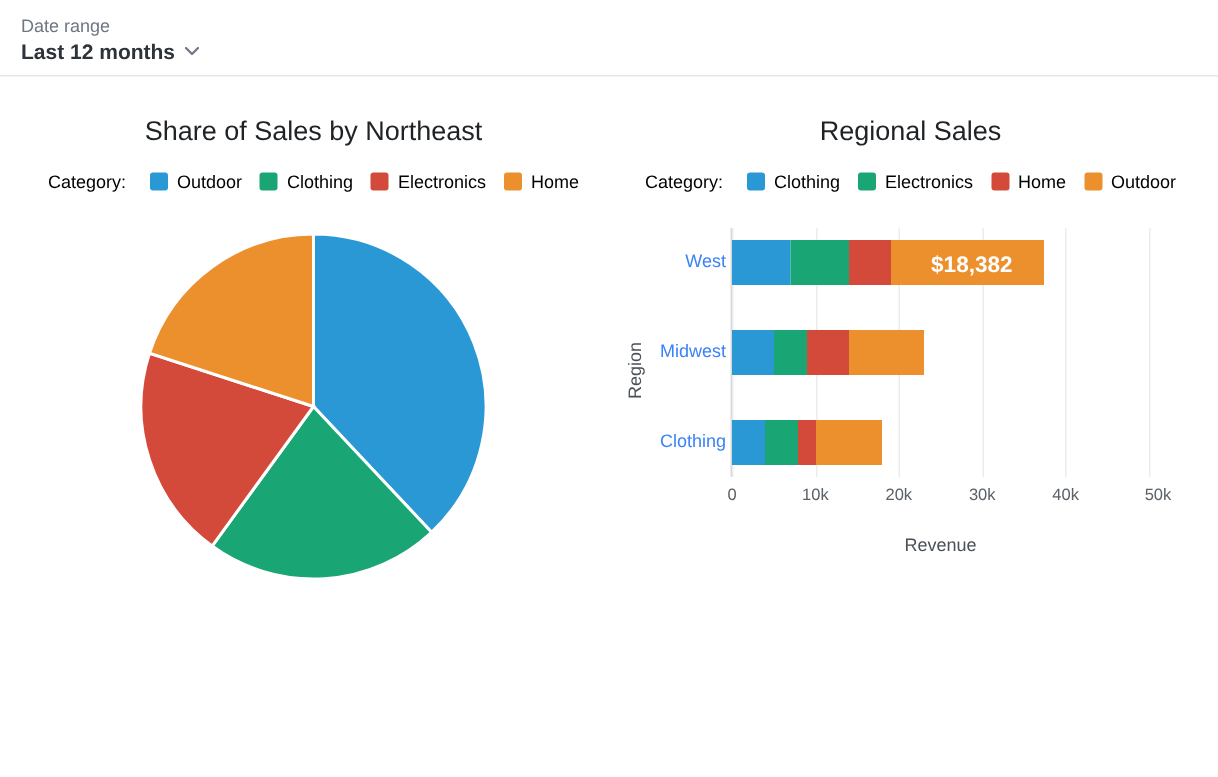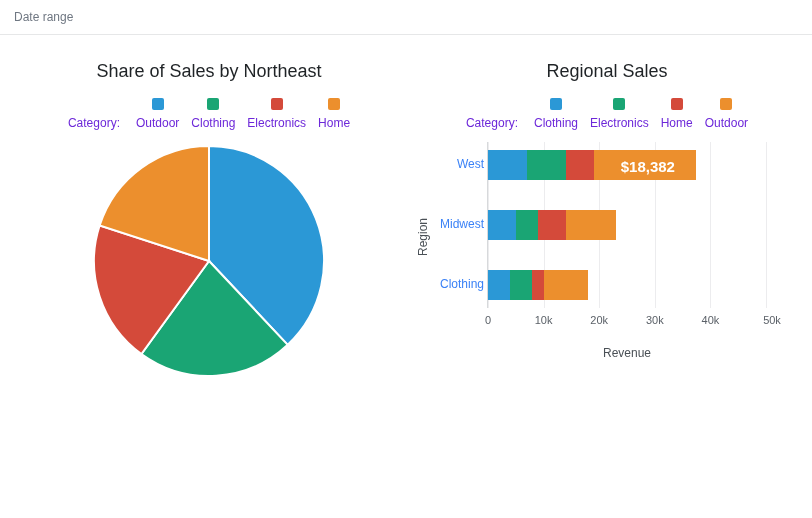--- a/index.html
+++ b/index.html
@@ -7,23 +7,23 @@
   .page { width:812px; height:518px; position:relative; }
   .header { padding:10px 14px 8px 14px; border-bottom:1px solid #e6e7e8; }
   .header-label { font-size:12px; color:#6f7782; margin-bottom:2px; }
   .header-value-row { display:flex; align-items:center; gap:6px; cursor:pointer; }
   .header-value { font-size:14px; font-weight:600; color:#2d3339; }
   .chev svg { display:block; }
   .content { display:flex; padding-top:26px; }
   .panel-left { width:410px; padding:0 8px 0 16px; }
   .panel-right { width:402px; padding:0 16px 0 8px; }
   .chart-title { text-align:center; font-size:18px; font-weight:500; color:#1f2326; margin-bottom:16px; }
-  .legend { display:flex; justify-content:center; align-items:flex-end; gap:12px; font-size:12px; color:#6d28d9; margin-bottom:6px; }
+  .legend { display:flex; justify-content:center; align-items:flex-start; gap:12px; font-size:12px; color:#000000; margin-bottom:18px; }
   .legend-label { margin-right:4px; }
-  .legend-item { display:flex; align-items:center; gap:6px;flex-direction:column; }
+  .legend-item { display:flex; align-items:center; gap:6px; }
   .swatch { width:12px; height:12px; border-radius:2px; display:inline-block; }
   .pie-wrap { display:flex; justify-content:center; }
   .pie-svg { display:block; }
   .bars-area { position:relative; height:260px; margin-top:4px; }
   .bars-ylabel-v { position:absolute; left:-2px; top:120px; transform:rotate(-90deg); transform-origin:left top; font-size:12px; color:#4a5056; }
   .bars-plot { position:absolute; left:70px; top:6px; width:278px; height:200px; }
   .grid-line { position:absolute; top:0; bottom:34px; width:1px; background:#ececee; }
   .yaxis-line { position:absolute; left:69px; top:6px; width:1px; height:166px; background:#d7d9db; }
   .bar-seg { position:absolute; top:0; height:30px; }
   .region-label { position:absolute; left:18px; width:48px; text-align:right; font-size:12px; color:#3b82f6; }
@@ -31,20 +31,28 @@
   .xaxis { position:absolute; left:70px; top:178px; width:278px; height:40px; }
   .xtick { position:absolute; top:0; font-size:11px; color:#5b6168; transform:translateX(-50%); }
   .xtitle { position:absolute; left:70px; top:210px; width:278px; text-align:center; font-size:12px; color:#4a5056; }
 </style>
 </head>
 <body>
 <div class="page">
 
 <div class="header">
   <div class="header-label">Date range</div>
+  <div class="header-value-row">
+    <span class="header-value">Last 12 months</span>
+    <span class="chev">
+      <svg width="10" height="10" viewBox="0 0 10 10">
+            <path d="M1 3 L5 7 L9 3" fill="none" stroke="#6f7782" stroke-width="1.5" stroke-linecap="round" stroke-linejoin="round"></path>
+          </svg>
+    </span>
+  </div>
 </div>
 
 <div class="content">
 
   <div class="panel-left">
     <div class="chart-title">Share of Sales by Northeast</div>
     <div class="legend" id="pie-legend">
       <span class="legend-label">Category:</span>
     <span class="legend-item">
             <span class="swatch" style="background: rgb(43, 152, 214);"></span>

